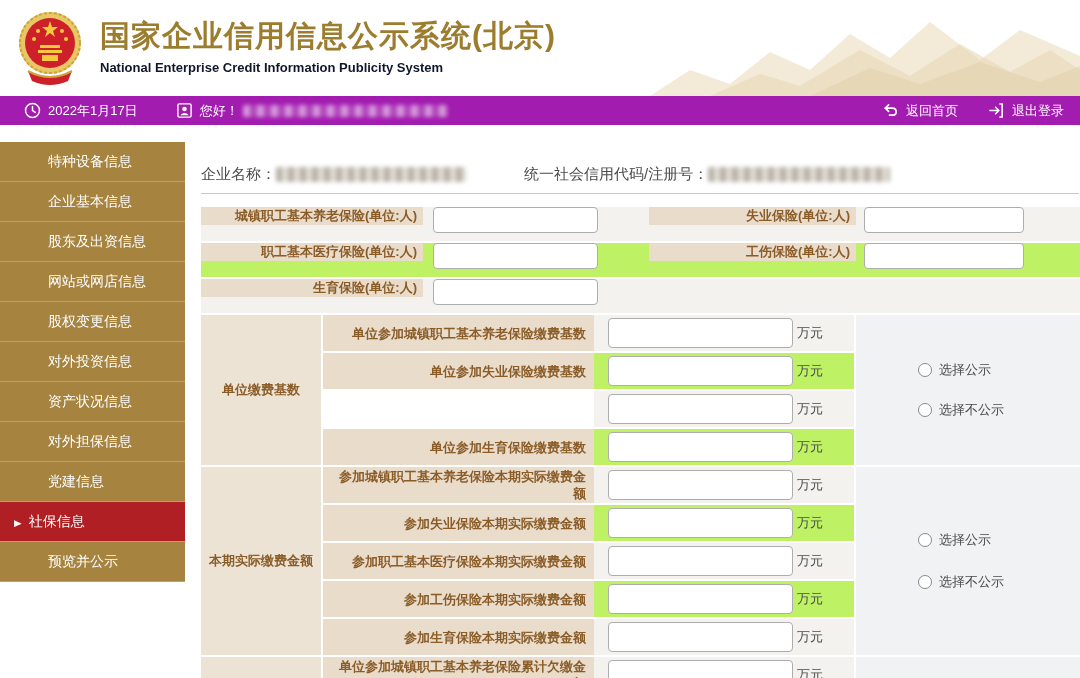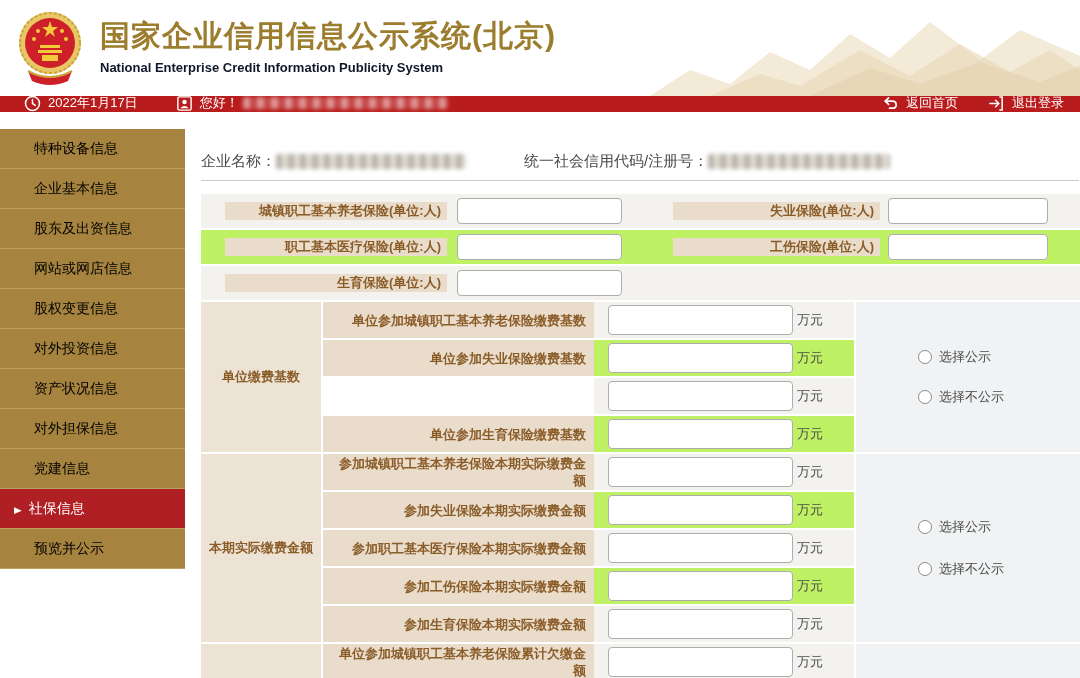--- a/index.html
+++ b/index.html
@@ -10,60 +10,60 @@
 
   
   .site-header { position:relative; height:96px; background:#fff; overflow:hidden; }
   .mountains { position:absolute; right:0; top:0; height:96px; width:430px; pointer-events:none; }
   .emblem { position:absolute; left:14px; top:9px; width:72px; height:78px; }
   .titles { position:absolute; left:100px; top:16px; }
   .site-title { font-size:30px; font-weight:bold; color:#9c7c2d; letter-spacing:1px; }
   .site-subtitle { font-size:13px; font-weight:bold; color:#0f172a; margin-top:3px; }
 
   
-  .topbar { height:16px; background:#b91c1c; display:flex; align-items:flex-end;
+  .topbar { height:29px; background:#a21caf; display:flex; align-items:center;
     color:#fff; font-size:13px; }
   .topbar .ico { display:inline-flex; width:17px; height:17px; margin-right:7px; }
   .topbar .ico svg { width:100%; height:100%; }
   .tb-date { margin-left:24px; display:flex; align-items:center; }
   .tb-user { margin-left:38px; display:flex; align-items:center; }
   .redact { display:inline-block; border-radius:2px; filter:blur(2px); }
   .redact.on-gold { height:12px; width:205px; margin-left:4px;
     background:repeating-linear-gradient(90deg,rgba(255,255,255,.55) 0 7px,rgba(255,255,255,.18) 7px 14px); }
   .tb-spacer { flex:1; }
   .tb-btn { display:flex; align-items:center; background:none; border:none; color:#fff;
     font-size:13px; cursor:pointer; margin-right:30px; font-family:inherit; }
   .tb-btn:last-child { margin-right:16px; }
 
   
   .content { display:flex; align-items:flex-start; }
 
   
   .sidebar { width:185px; margin-top:17px; }
-  .side-item { height:40px; line-height:39px; background:#a6833e; color:#000000;
-    font-size:14px; padding-left:34px; border-bottom:1px solid #bfa261; cursor:pointer; }
+  .side-item { height:40px; line-height:39px; background:#a6833e; color:#ffffff;
+    font-size:14px; padding-left:48px; border-bottom:1px solid #bfa261; cursor:pointer; }
   .side-item.active { background:#b01f24; color:#fff; padding-left:14px; }
   .side-item.active .tri { display:inline-block; font-size:10px; margin-right:7px;
     transform:scaleY(.9); }
 
   
   .main { flex:1; margin-left:16px; }
   .company-row { display:flex; align-items:center; padding-top:40px; font-size:15px; color:#4a4a4a; }
   .redact.on-white { height:15px; background:repeating-linear-gradient(90deg,#b9b2a8 0 6px,#e0dcd4 6px 12px); }
   .divider { border-bottom:1px solid #c9c9c9; margin-top:9px; margin-right:1px; }
 
   .form { margin-top:13px; }
   .lbl { font-size:13px; font-weight:bold; color:#8a5c28; }
   .bg-light { background:#f3f2ef; }
   .bg-white { background:#bef264; }
   input[type=text] { border:1px solid #adadad; border-radius:4px; background:#fff; outline:none;
     padding:0 5px; font-size:13px; }
 
   
-  .rowA { display:flex; height:36px; border-bottom:2px solid #fff; align-items:center;padding-left:24px; }
+  .rowA { display:flex; height:36px; border-bottom:2px solid #fff; align-items:flex-start; }
   .rowA .labL { width:222px; background:#e9dccb; display:flex; align-items:center;
     justify-content:flex-end; padding-right:6px; }
   .rowA .inpL { width:226px; display:flex; align-items:center; padding-left:10px; }
   .rowA .inpL input { width:165px; height:26px; }
   .rowA .labR { width:207px; background:#e9dccb; display:flex; align-items:center;
     justify-content:flex-end; padding-right:6px; }
   .rowA .inpR { flex:1; display:flex; align-items:center; padding-left:8px; }
   .rowA .inpR input { width:160px; height:26px; }
   .rowA .filler { flex:1; }
 

